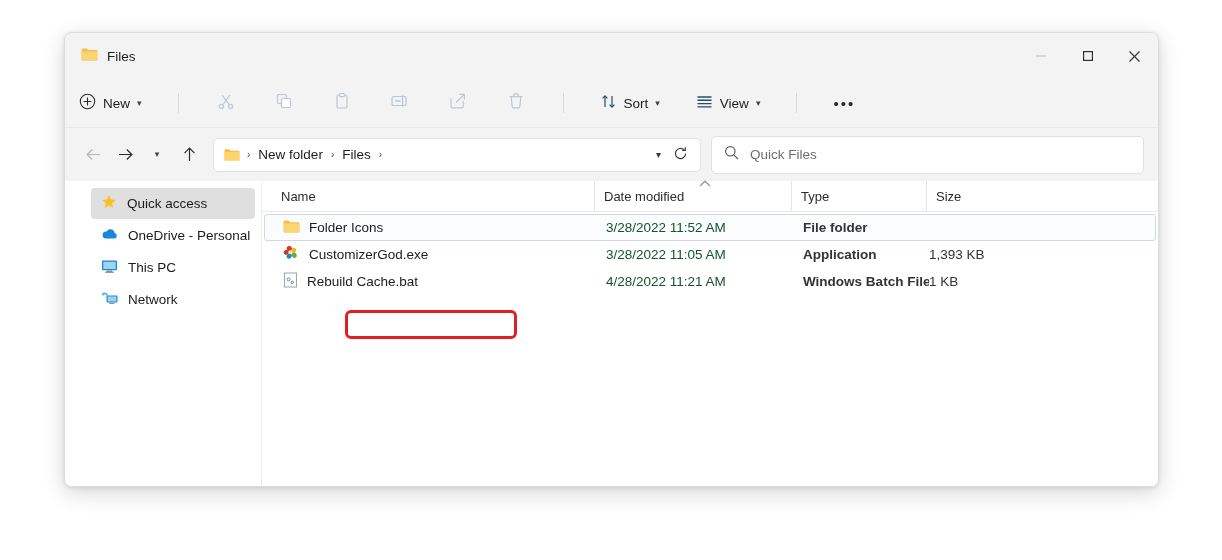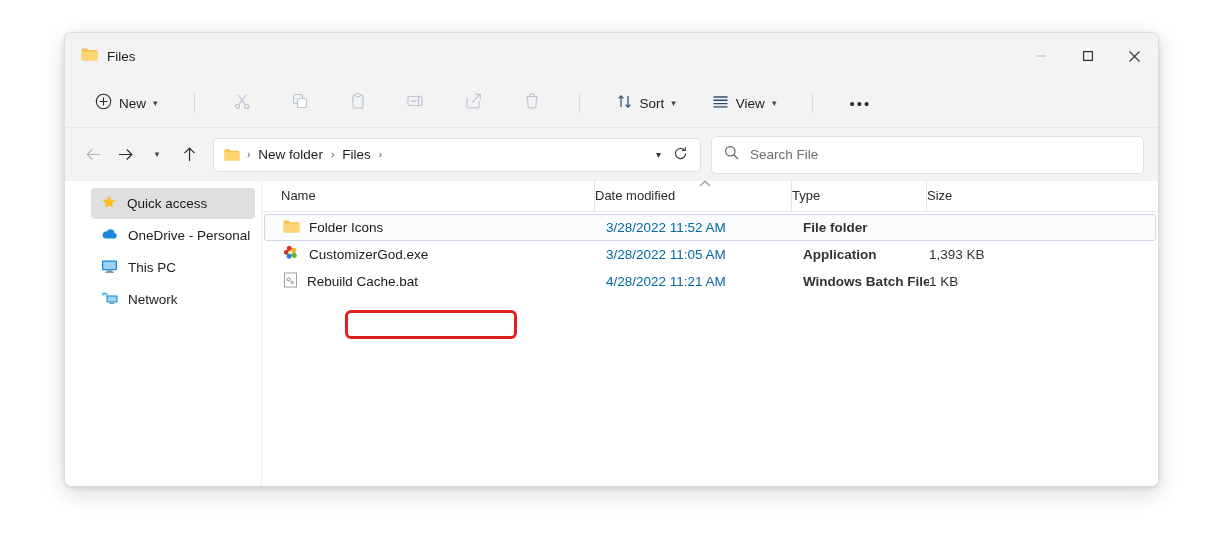--- a/index.html
+++ b/index.html
@@ -38,21 +38,21 @@
     width: 47px; height: 46px;
     display: flex; align-items: center; justify-content: center;
     color: #3b3b3b;
   }
 
   
   .toolbar {
     height: 48px;
     display: flex;
     align-items: center;
-    padding-left: 20px;
+    padding-left: 4px;
     gap: 16px;
     background: #f3f3f3;
   }
   .tb-item {
     height: 34px;
     display: flex; align-items: center; gap: 7px;
     padding: 0 10px;
     border-radius: 5px;
     color: #1b1b1b;
     font-size: 13.5px;
@@ -139,28 +139,29 @@
     border-radius: 4px;
     font-size: 13.5px;
     color: #1b1b1b;
   }
   .nav-item.selected { background: #dfdfdf; }
 
   
   .filelist { flex: 1; display: flex; flex-direction: column; min-width: 0; background: #fff; }
   .col-head {
     height: 31px;
-    display: flex; align-items: flex-end;
+    display: flex; align-items: center;
     border-bottom: 1px solid #ebebeb;
     position: relative;
     padding-left: 14px;
   }
   .col {
     font-size: 13px; color: #2b2b2b;
     height: 31px; display: flex; align-items: center;
+    padding-left: 9px;
     border-left: 1px solid transparent;
     flex-shrink: 0;
   }
   .col.sep { border-left: 1px solid #e6e6e6; }
   .col-name { width: 318px; padding-left: 4px; }
   .col-date { width: 197px; }
   .col-type { width: 135px; }
   .col-size { width: 100px; }
   .sort-caret {
     position: absolute;
@@ -173,21 +174,21 @@
     height: 27px;
     display: flex; align-items: center;
     padding-left: 14px;
     margin: 0 2px;
     border-radius: 3px;
     border: 1px solid transparent;
   }
   .row.focused { border-color: #cfd8e8; background: #fbfcfe; }
   .cell { font-size: 13.5px; color: #1b1b1b; flex-shrink: 0; overflow: hidden; white-space: nowrap; }
   .cell-name { width: 318px; display: flex; align-items: center; gap: 9px; padding-left: 4px; }
-  .cell-date { width: 197px; padding-left: 9px; color: #0369a1; }
+  .cell-date { width: 197px; padding-left: 9px; color: #14532d; }
   .cell-type { width: 135px; padding-left: 9px; color: #333; font-weight: bold; }
   .cell-size { width: 100px; padding-right: 11px; text-align: left; color: #333; }
 
   
   .annot {
     position: absolute;
     left: 280px; top: 277px;
     width: 172px; height: 29px;
     border: 3px solid #e02020;
     border-radius: 6px;
@@ -395,21 +396,21 @@
           </span>
         </div>
 
         <div class="search-box">
           <span>
             <svg width="15" height="15" viewBox="0 0 15 15">
               <circle cx="6.3" cy="6.3" r="4.7" fill="none" stroke="#5c5c5c" stroke-width="1.2"></circle>
               <line x1="9.8" y1="9.8" x2="14" y2="14" stroke="#5c5c5c" stroke-width="1.2"></line>
             </svg>
           </span>
-          <span class="search-ph">Search File</span>
+          <span class="search-ph">Quick Files</span>
         </div>
       </div>
 
       <div class="content-row">
 
         <div class="sidebar">
           <div class="nav-item selected">
             <span>
               <svg width="16" height="16" viewBox="0 0 16 16">
                 <path d="M8 1.3l2 4.1 4.5.6-3.3 3.2.8 4.5L8 11.6l-4 2.1.8-4.5L1.5 6l4.5-.6z" fill="#fbbf24"></path>

